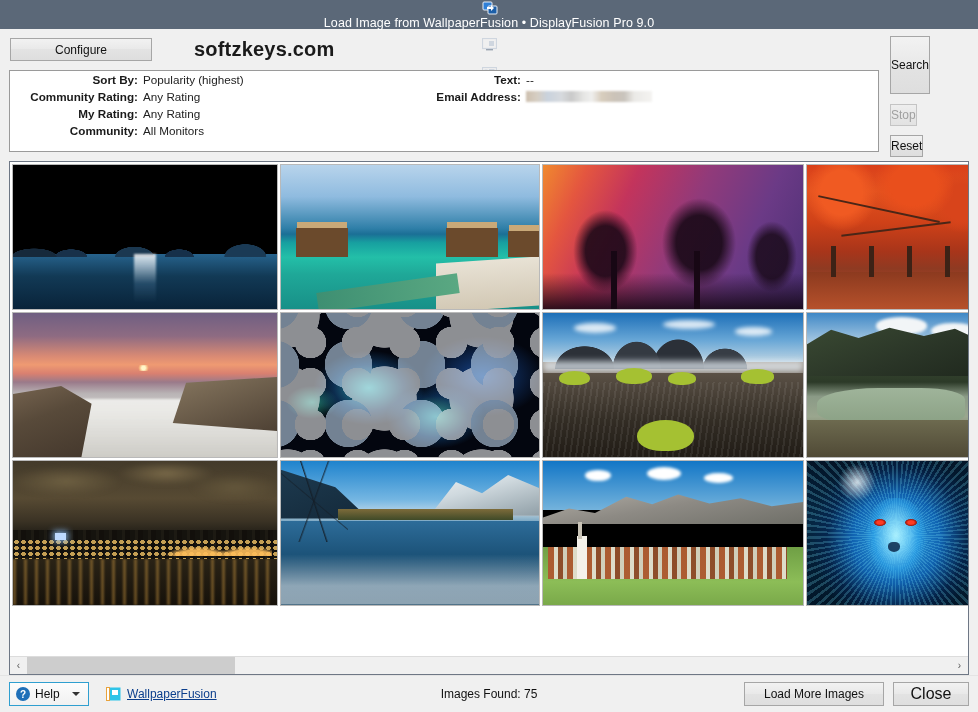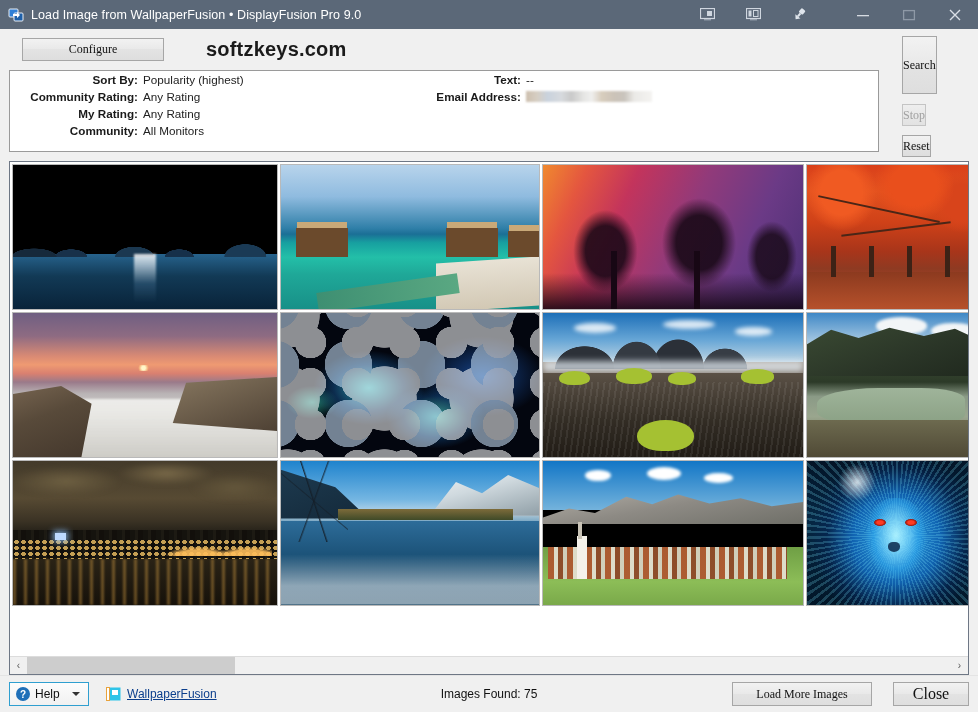--- a/index.html
+++ b/index.html
@@ -18,20 +18,21 @@
     display: flex; flex-direction: column;
   }
 
   
   .titlebar {
     height: 29px; min-height: 29px;
     background: #5b6878;
     display: flex; align-items: center;
     color: #ffffff;
     position: relative;
+    flex-direction: column;
   }
   .title-icon {
     width: 16px; height: 16px;
     margin-left: 8px; margin-right: 7px;
     position: relative;
     flex: 0 0 auto;
   }
   .title-icon svg { display:block; }
   .title-text {
     font-size: 12.5px;
@@ -56,22 +57,21 @@
     position: relative;
     padding-left: 10px;
   }
   .btn {
     background: linear-gradient(to bottom,#f2f2f2 0%, #e9e9e9 48%, #e3e3e3 50%, #dedede 100%);
     border: 1px solid #a6a6a6;
     font-size: 12px;
     color: #111;
     display:flex; align-items:center; justify-content:center;
     box-sizing: border-box;
-    font-family: Liberation Serif, serif;
-    margin-left: 12px;
+    font-family: Liberation Sans, sans-serif;
   }
   .btn.disabled { color: #a0a0a0; border-color: #c4c4c4;
     background: linear-gradient(to bottom,#eeeeee,#e2e2e2); }
   .btn-configure { width: 142px; height: 23px; }
   .brand {
     font-size: 20px; font-weight: bold; color: #1a1a1a;
     margin-left: 42px; letter-spacing: .2px;
   }
 
   

